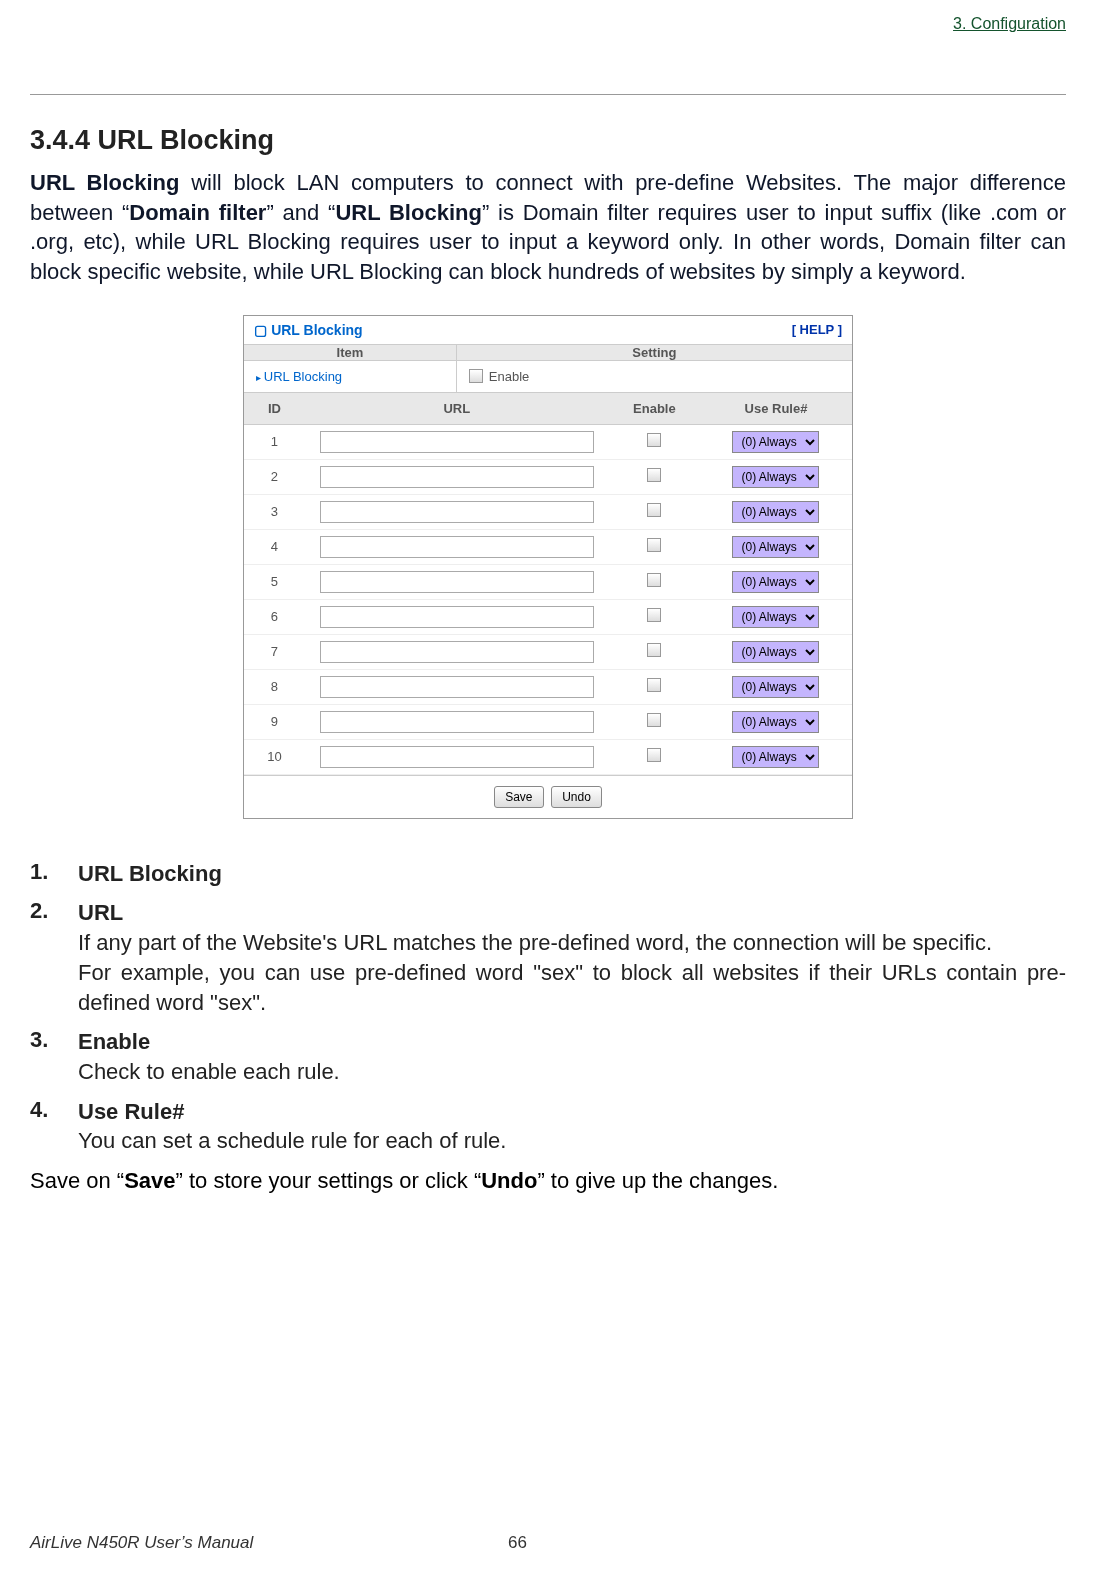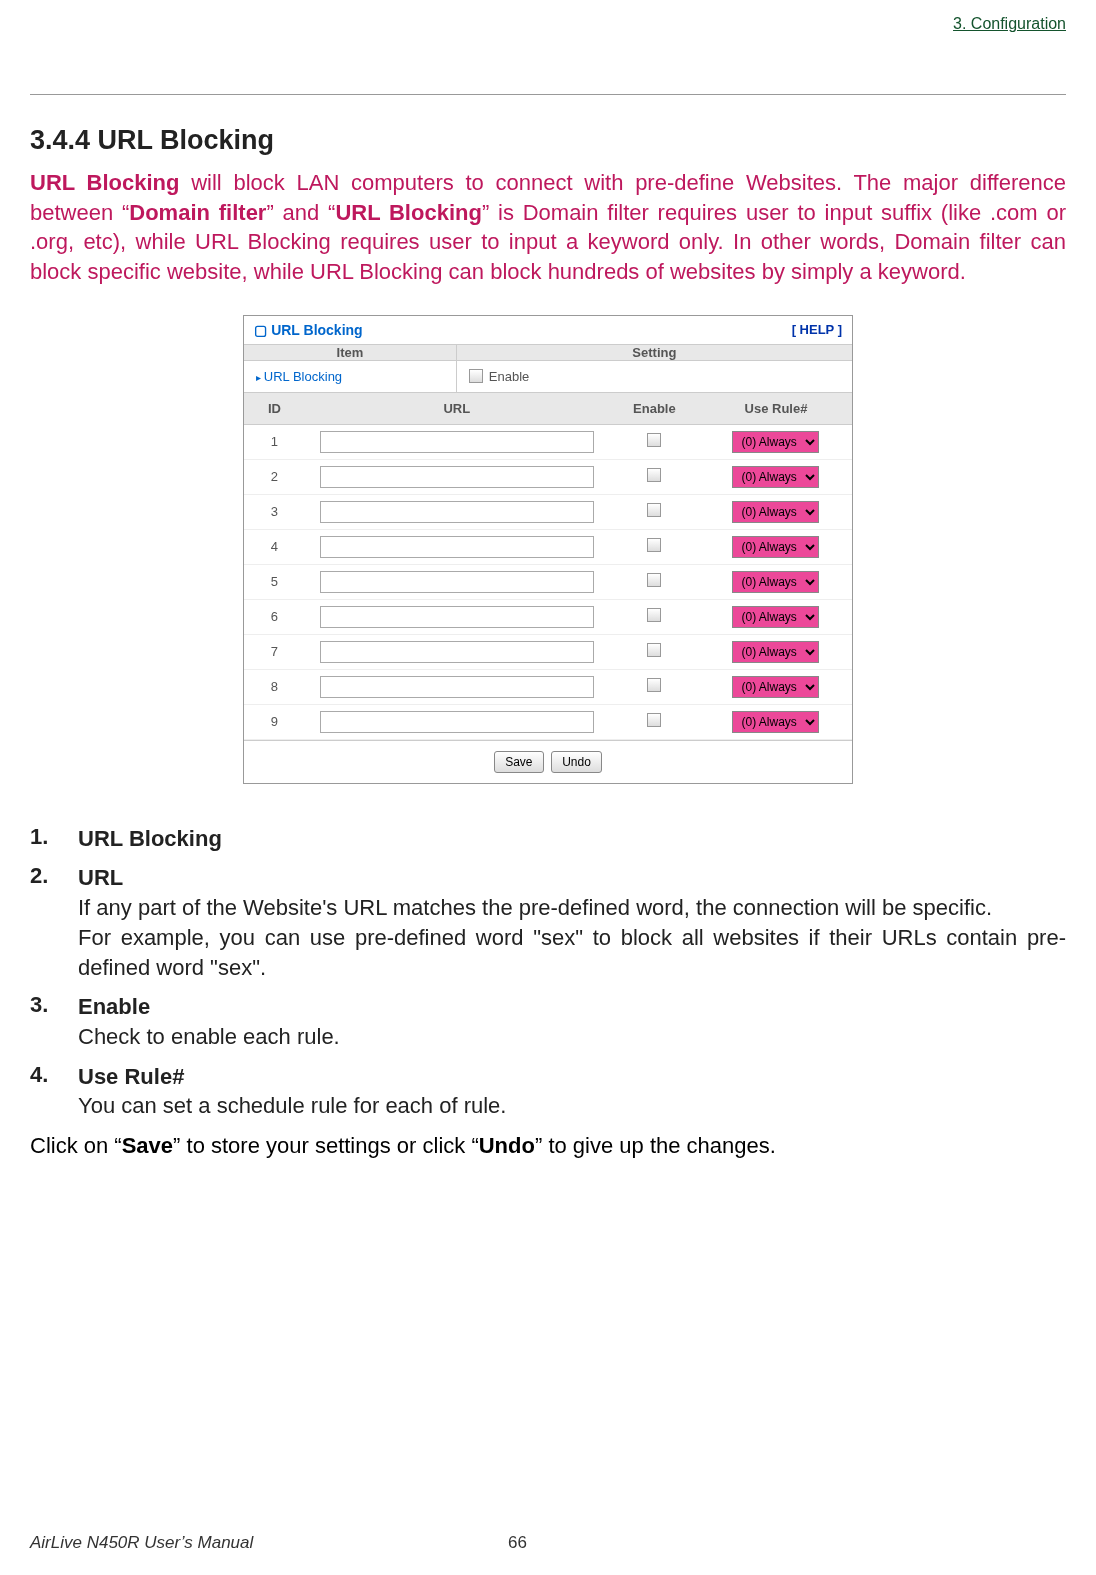--- a/index.html
+++ b/index.html
@@ -38,21 +38,21 @@
     .section-title {
       font-size: 27px;
       font-weight: bold;
       color: #222;
       margin-bottom: 12px;
     }
     .intro-text {
       font-size: 22px;
       line-height: 1.35;
       text-align: justify;
-      color: #be185d;
+      color: #0f172a;
       margin-bottom: 28px;
     }
     .bold { font-weight: bold; }
     .screenshot {
       width: 610px;
       margin: 0 auto 40px auto;
       border: 1px solid #999;
       font-size: 13px;
       background: #fff;
     }
@@ -148,21 +148,21 @@
       height: 14px;
       border: 1px solid #999;
       background: linear-gradient(#fff,#ddd);
       display: inline-block;
     }
     .rule-select {
       height: 22px;
       font-size: 12px;
       padding: 0 4px;
       border: 1px solid #888;
-      background: #ec4899;
+      background: #c4b5fd;
     }
     .buttons-row {
       text-align: center;
       padding: 10px;
       border-top: 1px solid #ccc;
     }
     .buttons-row button {
       padding: 3px 10px;
       font-size: 12px;
       margin: 0 2px;
@@ -296,20 +296,26 @@
             <td><input class="url-input" style=""></td>
             <td><span class="chk"></span></td>
             <td><select class="rule-select"><option>(0) Always</option></select></td>
           </tr>
           <tr>
             <td>9</td>
             <td><input class="url-input" style=""></td>
             <td><span class="chk"></span></td>
             <td><select class="rule-select"><option>(0) Always</option></select></td>
           </tr>
+          <tr>
+            <td>10</td>
+            <td><input class="url-input" style=""></td>
+            <td><span class="chk"></span></td>
+            <td><select class="rule-select"><option>(0) Always</option></select></td>
+          </tr>
         </tbody>
     </table>
     <div class="buttons-row">
       <button>Save</button>
       <button>Undo</button>
     </div>
   </div>
 
   <div class="desc-list" id="desc-list">
       <div class="desc-item">
@@ -336,21 +342,21 @@
       <div class="desc-item">
         <div class="desc-num">4.</div>
         <div class="desc-body">
           <div class="desc-heading">Use Rule#</div>
           <div class="desc-text">You can set a schedule rule for each of rule.</div>
         </div>
       </div>
     </div>
 
   <p class="closing">
-    <span>Click on “</span><span class="bold">Save</span><span>” to store your settings or click “</span><span class="bold">Undo</span><span>” to give up the changes.</span>
+    <span>Save on “</span><span class="bold">Save</span><span>” to store your settings or click “</span><span class="bold">Undo</span><span>” to give up the changes.</span>
   </p>
 
 </div>
 
 <div class="footer">
   <div class="footer-left">AirLive N450R User’s Manual</div>
   <div class="footer-center">66</div>
   <div class="footer-right"></div>
 </div>
 

